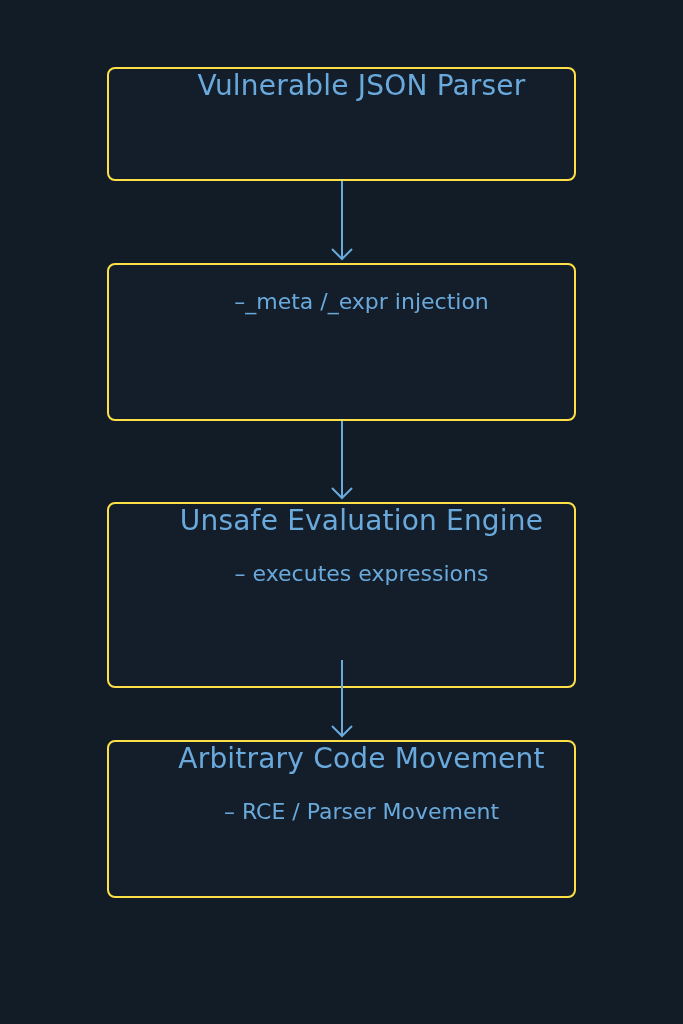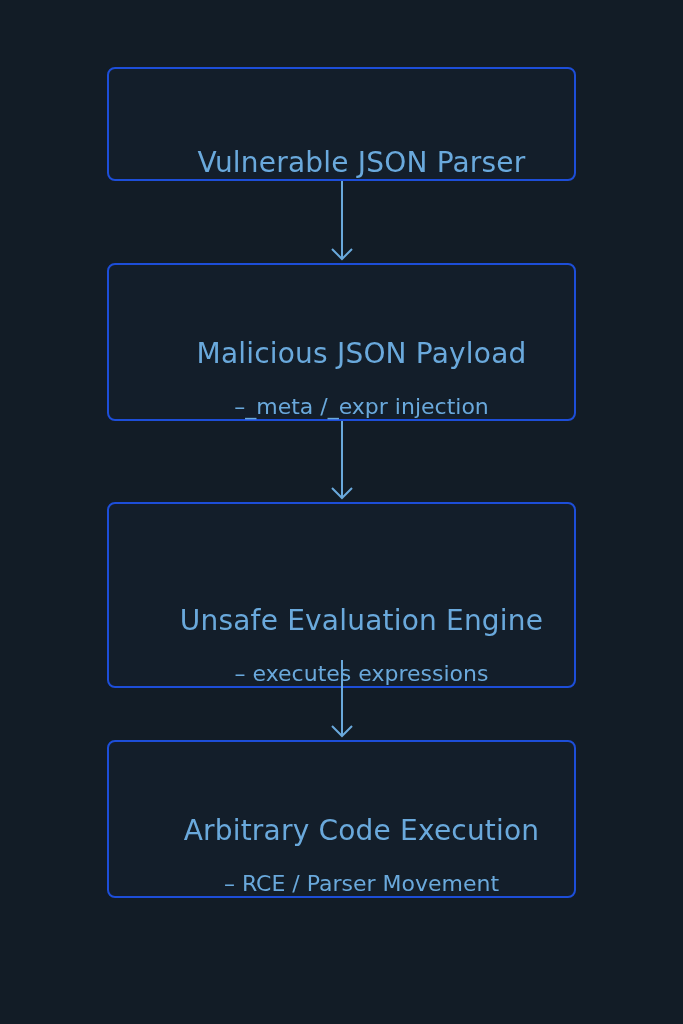--- a/index.html
+++ b/index.html
@@ -1,49 +1,48 @@
 <!DOCTYPE html>
 <html><head>
 <meta charset="utf-8">
 <style>
   html,body{margin:0;padding:0;}
   body{width:683px;height:1024px;background:#121c26;position:relative;overflow:hidden;font-family:"DejaVu Sans","Liberation Sans",sans-serif;}
-  .box{position:absolute;left:107px;width:469px;border:2px solid #1d4ed8;border-radius:8px;background:#131e2a;box-sizing:border-box;display:flex;flex-direction:column;align-items:center;justify-content:flex-end;padding-left:40px;}
+  .box{position:absolute;left:107px;width:469px;border:2px solid #fde047;border-radius:8px;background:#131e2a;box-sizing:border-box;display:flex;flex-direction:column;align-items:center;justify-content:flex-start;padding-left:40px;}
   .title{color:#6aa9dc;font-size:28px;letter-spacing:0.2px;}
   .sub{color:#6aa9dc;font-size:22px;margin-top:24px;}
   .arrow{position:absolute;left:331px;width:22px;}
 </style>
 </head>
 <body>
 
 <div class="box" style="top:67px;height:114px;">
   <div class="title">Vulnerable JSON Parser</div>
 </div>
 
 <svg class="arrow" style="top:181px;height:82px;" viewBox="0 0 22 82">
   <line x1="11" y1="0" x2="11" y2="78" stroke="#6aa9dc" stroke-width="2"></line>
   <polyline points="1,68 11,78 21,68" fill="none" stroke="#6aa9dc" stroke-width="2"></polyline>
 </svg>
 
 <div class="box" style="top:263px;height:158px;">
-  <div class="title">Malicious JSON Payload</div>
   <div class="sub">–_meta /_expr injection</div>
 </div>
 
 <svg class="arrow" style="top:421px;height:81px;" viewBox="0 0 22 81">
   <line x1="11" y1="0" x2="11" y2="77" stroke="#6aa9dc" stroke-width="2"></line>
   <polyline points="1,67 11,77 21,67" fill="none" stroke="#6aa9dc" stroke-width="2"></polyline>
 </svg>
 
 <div class="box" style="top:502px;height:186px;">
   <div class="title">Unsafe Evaluation Engine</div>
   <div class="sub">– executes expressions</div>
 </div>
 
 <svg class="arrow" style="top:660px;height:80px;" viewBox="0 0 22 80">
   <line x1="11" y1="0" x2="11" y2="76" stroke="#6aa9dc" stroke-width="2"></line>
   <polyline points="1,66 11,76 21,66" fill="none" stroke="#6aa9dc" stroke-width="2"></polyline>
 </svg>
 
 <div class="box" style="top:740px;height:158px;">
-  <div class="title">Arbitrary Code Execution</div>
+  <div class="title">Arbitrary Code Movement</div>
   <div class="sub">– RCE / Parser Movement</div>
 </div>
 
 </body></html>

